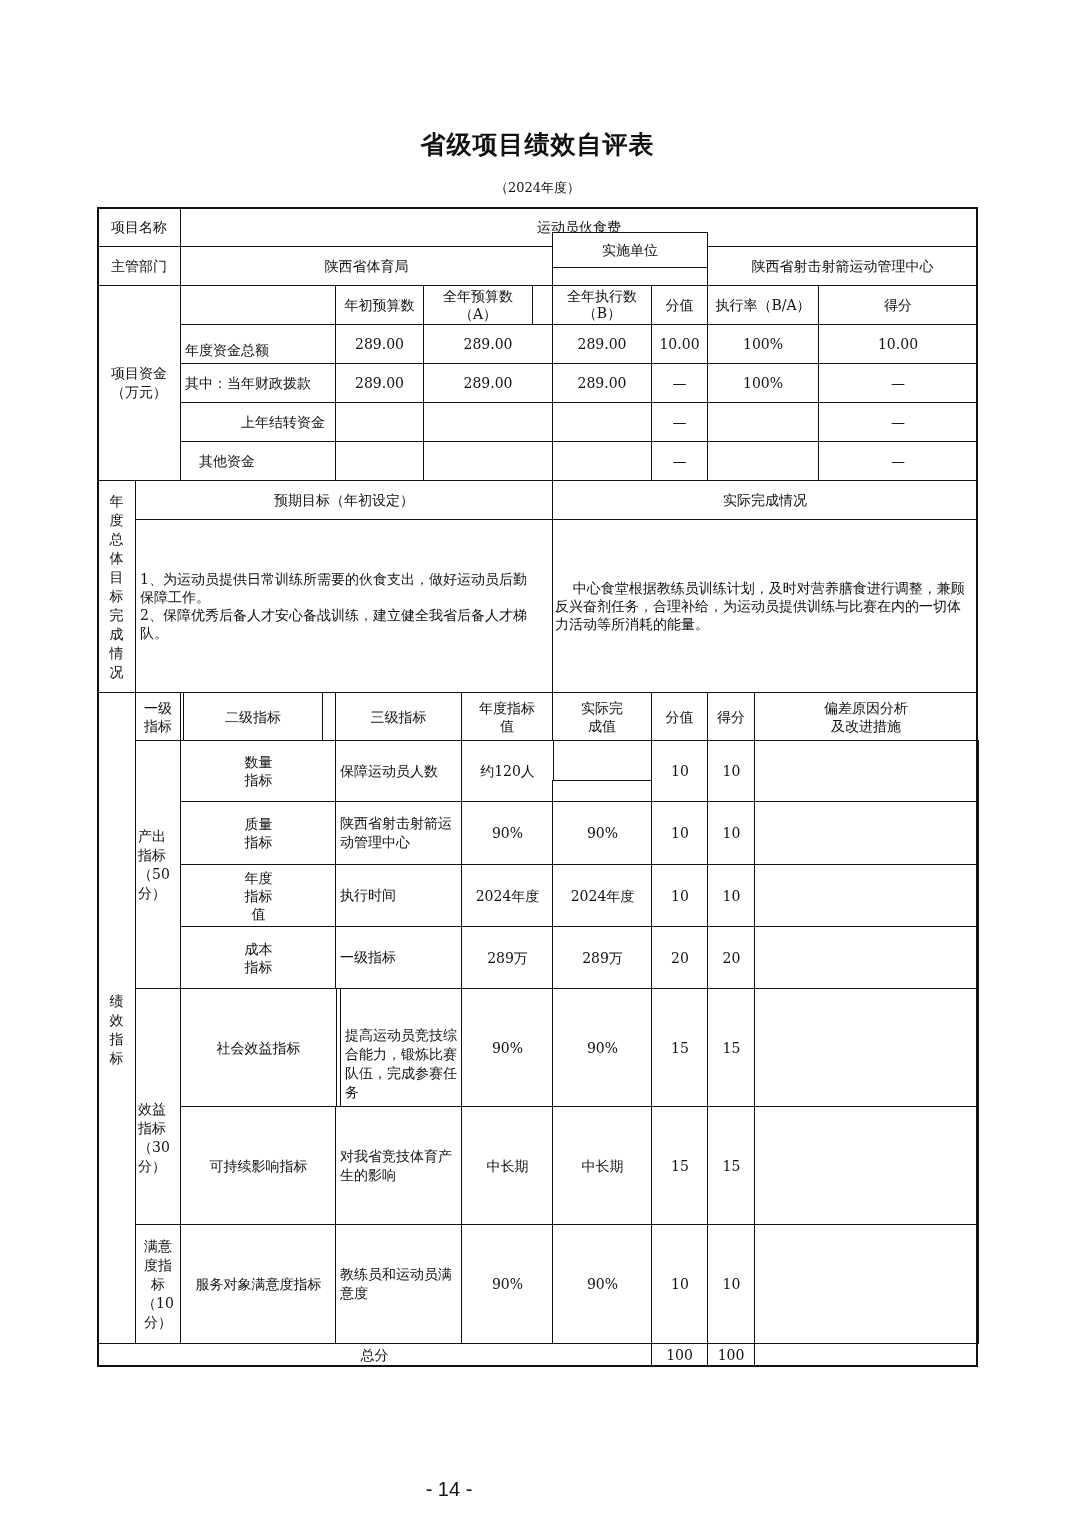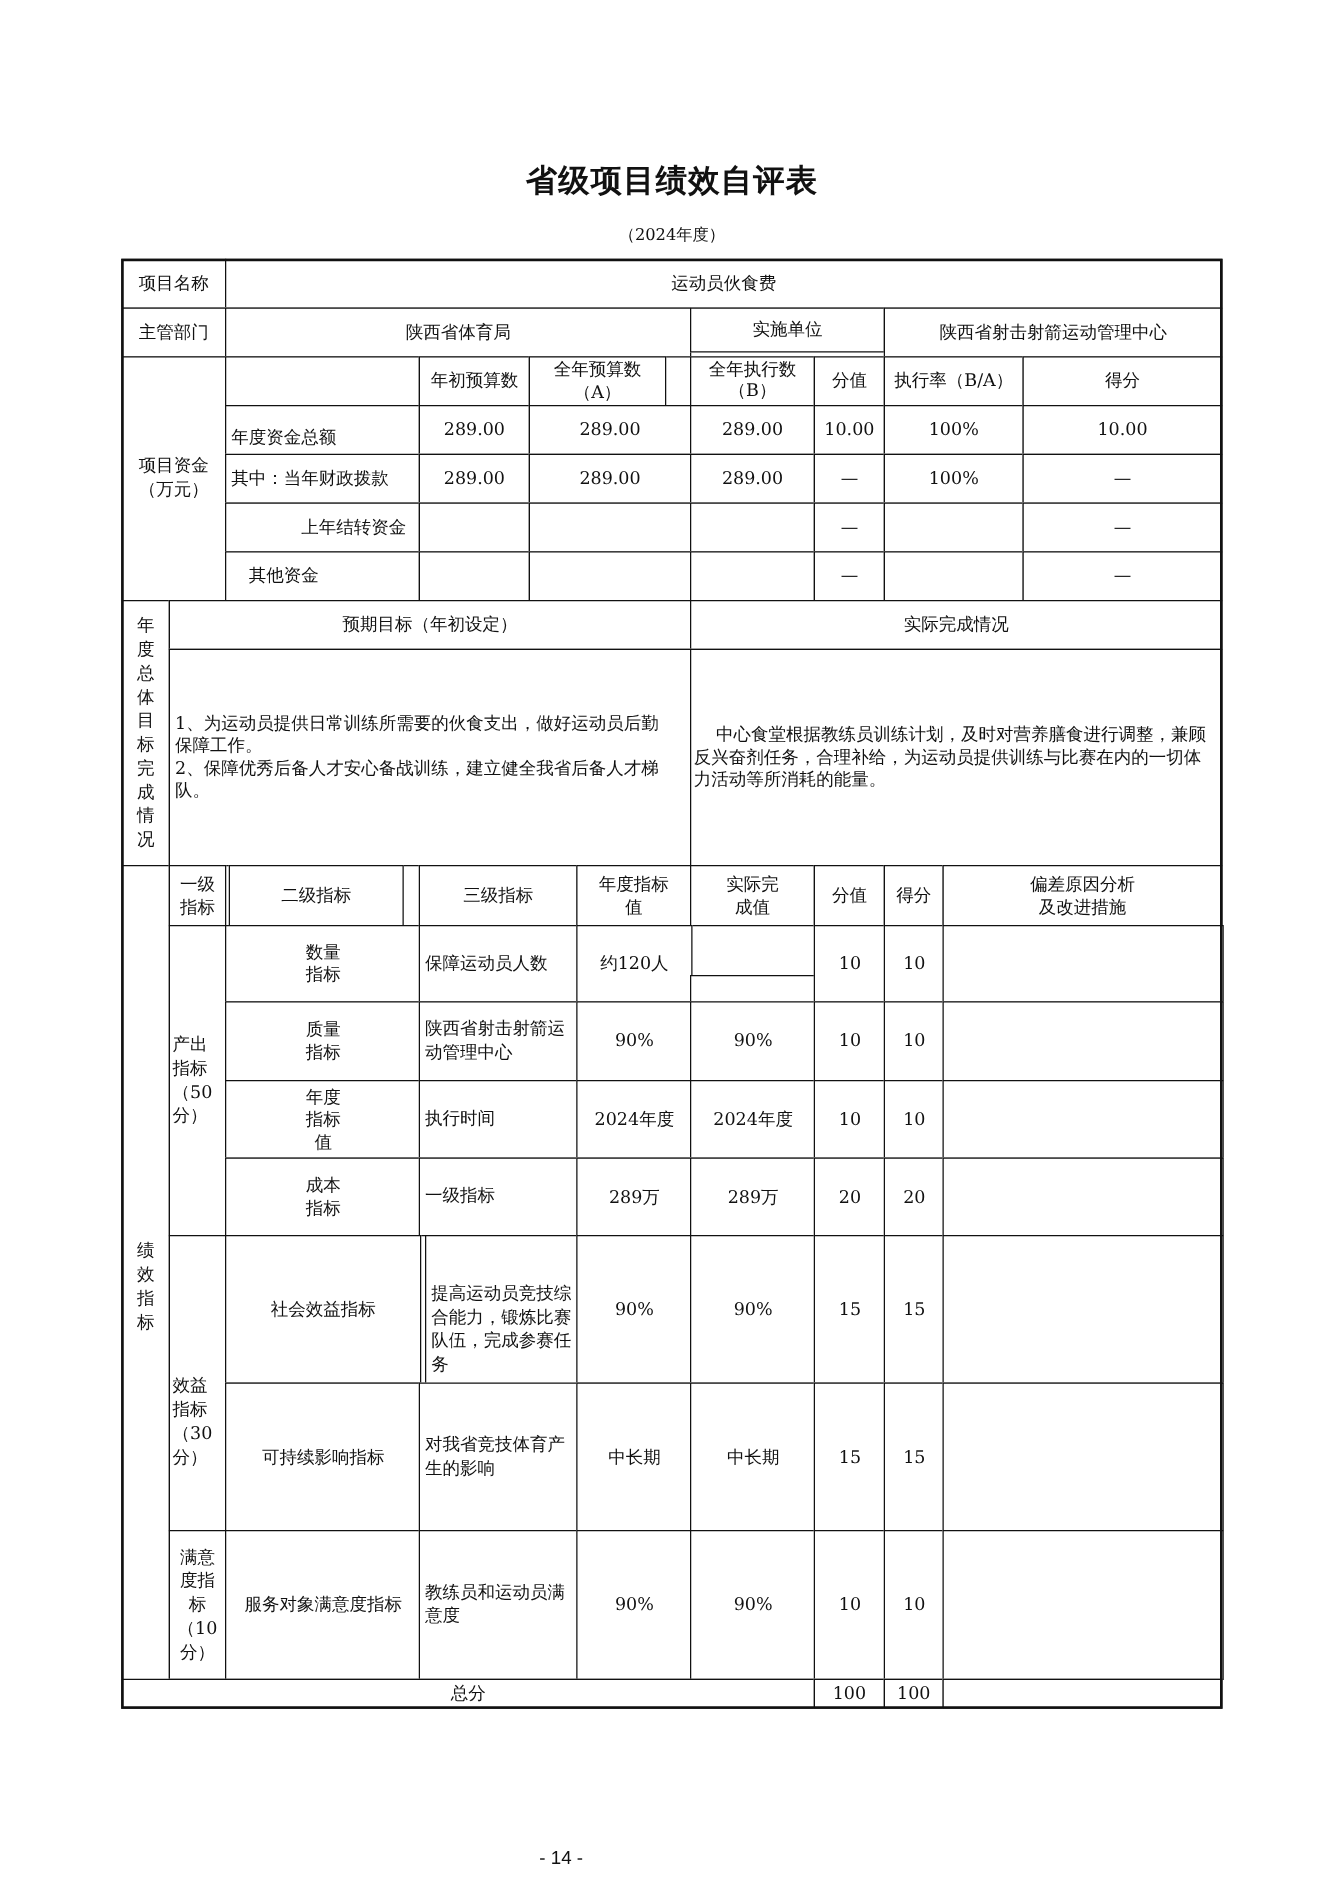--- a/index.html
+++ b/index.html
@@ -2,21 +2,21 @@
 <html><head>
 <meta charset="utf-8">
 <style>
   html, body { margin: 0; padding: 0; background: #ffffff; }
   body { width: 1075px; height: 1519px; position: relative; overflow: hidden;
          font-family: "DejaVu Serif", "Liberation Serif", serif; color: #111; }
   .title { position: absolute; left: 0; width: 1075px; top: 128px; text-align: center;
            font-size: 25px; font-weight: bold; letter-spacing: 1px; }
   .subtitle { position: absolute; left: 0; width: 1075px; top: 179px; text-align: center; font-size: 13px; }
   .page-num { position: absolute; left: 0; width: 898px; top: 1478px; text-align: center;
-              font-family: "Liberation Sans", sans-serif; font-size: 15px; }
+              font-family: "Liberation Sans", sans-serif; font-size: 20px; }
   .c { position: absolute; box-sizing: border-box; border: 1px solid #111;
        display: flex; align-items: center; justify-content: center; text-align: center;
        font-size: 14px; line-height: 18px; padding: 0 2px; background: #fff; }
   .c.left { justify-content: flex-start; text-align: left; padding-left: 4px; }
   .vtext { writing-mode: horizontal-tb; width: 1em; word-break: break-all; line-height: 19px; text-align: center; }
   .para { text-align: left; font-size: 14px; line-height: 18px; white-space: pre-wrap; }
   .outer { position: absolute; left: 97px; top: 207px; width: 881px; height: 1160px;
            border: 2px solid #111; box-sizing: border-box; pointer-events: none; }
 </style>
 </head>
@@ -25,21 +25,21 @@
 <div class="title">省级项目绩效自评表</div>
 <div class="subtitle">（2024年度）</div>
 
 <div>
 
   <div class="c" style="left:97px;top:207px;width:84px;height:40px;">项目名称</div>
   <div class="c" style="left:180px;top:207px;width:798px;height:40px;">运动员伙食费</div>
 
   <div class="c" style="left:97px;top:246px;width:84px;height:40px;">主管部门</div>
   <div class="c" style="left:180px;top:246px;width:373px;height:40px;">陕西省体育局</div>
-  <div class="c" style="left:552px;top:246px;width:156px;height:36px;">实施单位</div>
+  <div class="c" style="left:552px;top:232px;width:156px;height:36px;">实施单位</div>
   <div class="c" style="left:707px;top:246px;width:271px;height:40px;">陕西省射击射箭运动管理中心</div>
 
   <div class="c" style="left:97px;top:285px;width:84px;height:196px;">
     <span style="display:block;width:62px;line-height:19px;">项目资金（万元）</span>
   </div>
   <div class="c" style="left:180px;top:285px;width:156px;height:40px;"></div>
   <div class="c" style="left:335px;top:285px;width:89px;height:40px;">年初预算数</div>
   <div class="c" style="left:423px;top:285px;width:110px;height:40px;">全年预算数（A）</div>
   <div class="c" style="left:552px;top:285px;width:100px;height:40px;">
       <span style="display:block;width:84px;line-height:17px;">全年执行数（B）</span>

